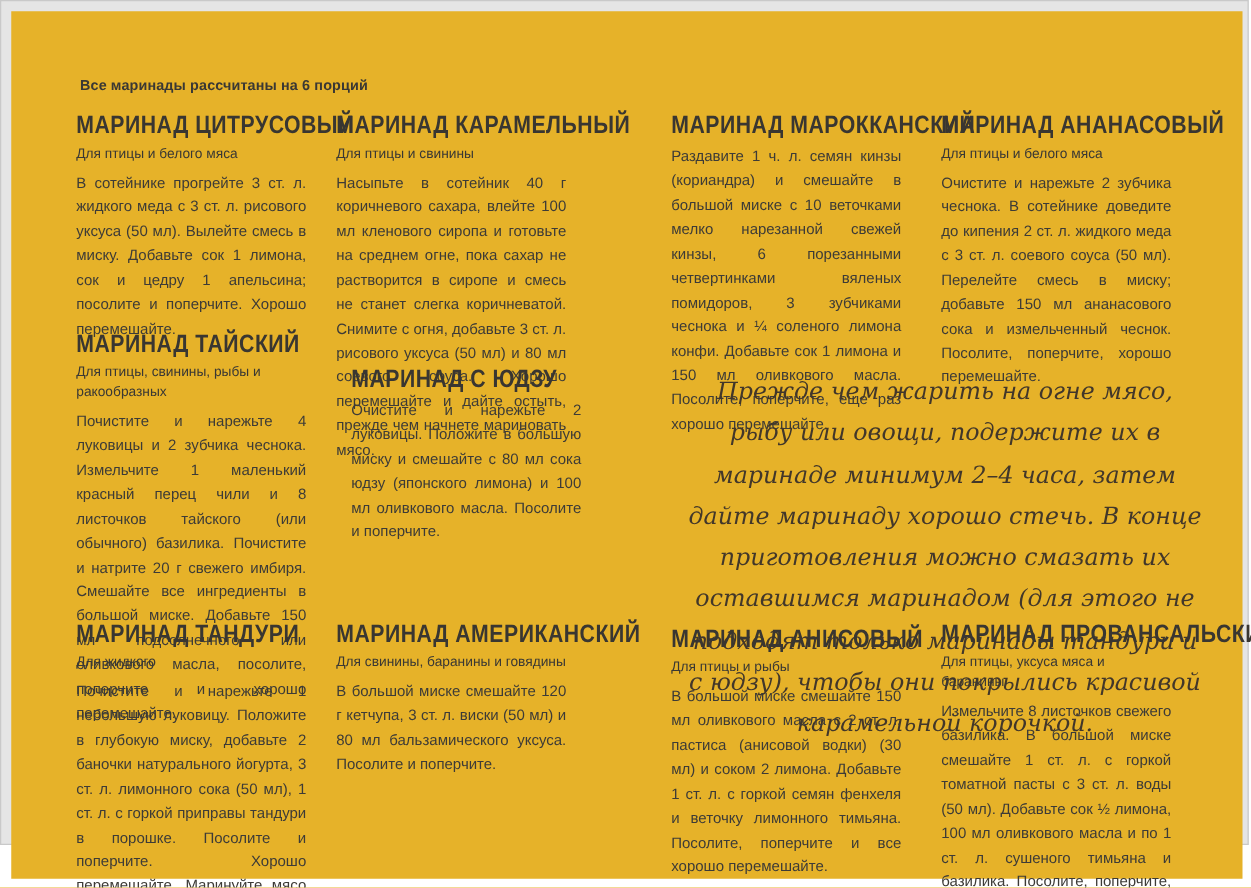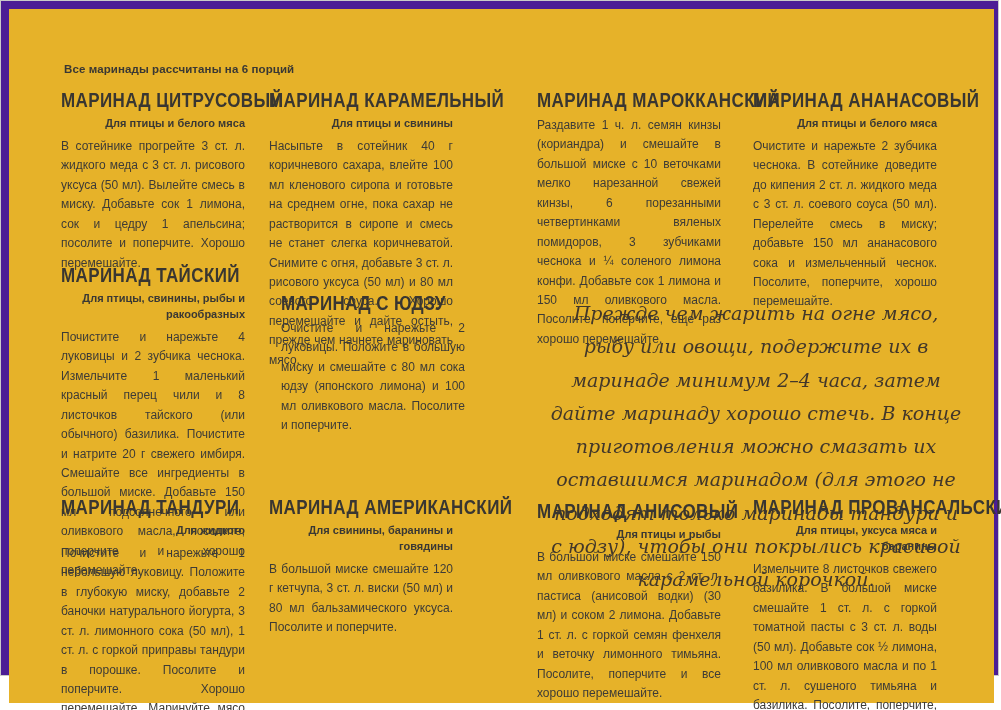--- a/index.html
+++ b/index.html
@@ -7,21 +7,21 @@
     width: 1001px; height: 710px;
     background: #ffffff;
     font-family: "Liberation Sans", sans-serif;
     position: relative;
     overflow: hidden;
   }
   .page-frame {
     position: absolute; left: 0; top: 0;
     width: 999px; height: 676px;
     border: 1px solid #c9c9c9;
-    background: #4c1d95;
+    background: #e5e5e5;
     box-sizing: border-box;
   }
   .yellow-panel {
     position: absolute; left: 8px; top: 8px;
     width: 985px; height: 694px;
     background: #e6b229;
   }
   .header-note {
     position: absolute; left: 55px; top: 54px;
     font-size: 11.5px; font-weight: bold; color: #3a3834;
@@ -33,24 +33,23 @@
   }
   .recipe-title {
     font-family: "Liberation Sans", sans-serif;
     font-size: 17px; font-weight: bold; color: #393631;
     letter-spacing: 0.4px;
     transform: scaleY(1.18); transform-origin: left top;
     margin: 0 0 7px 0;
     white-space: nowrap;
   }
   .recipe-for {
-    font-size: 11px; font-weight: bold; color: #3a3834;
+    font-size: 11px; font-weight: normal; color: #3a3834;
     line-height: 1.45;
     margin: 0 0 5px 0;
-    text-align: right;
   }
   .recipe-body {
     font-size: 12px; color: #3d3b37;
     line-height: 1.62;
     text-align: justify;
     margin: 0;
     hyphens: auto;
   }
   
   .pos-r1c1 { left: 52px;  top: 80px;  }

